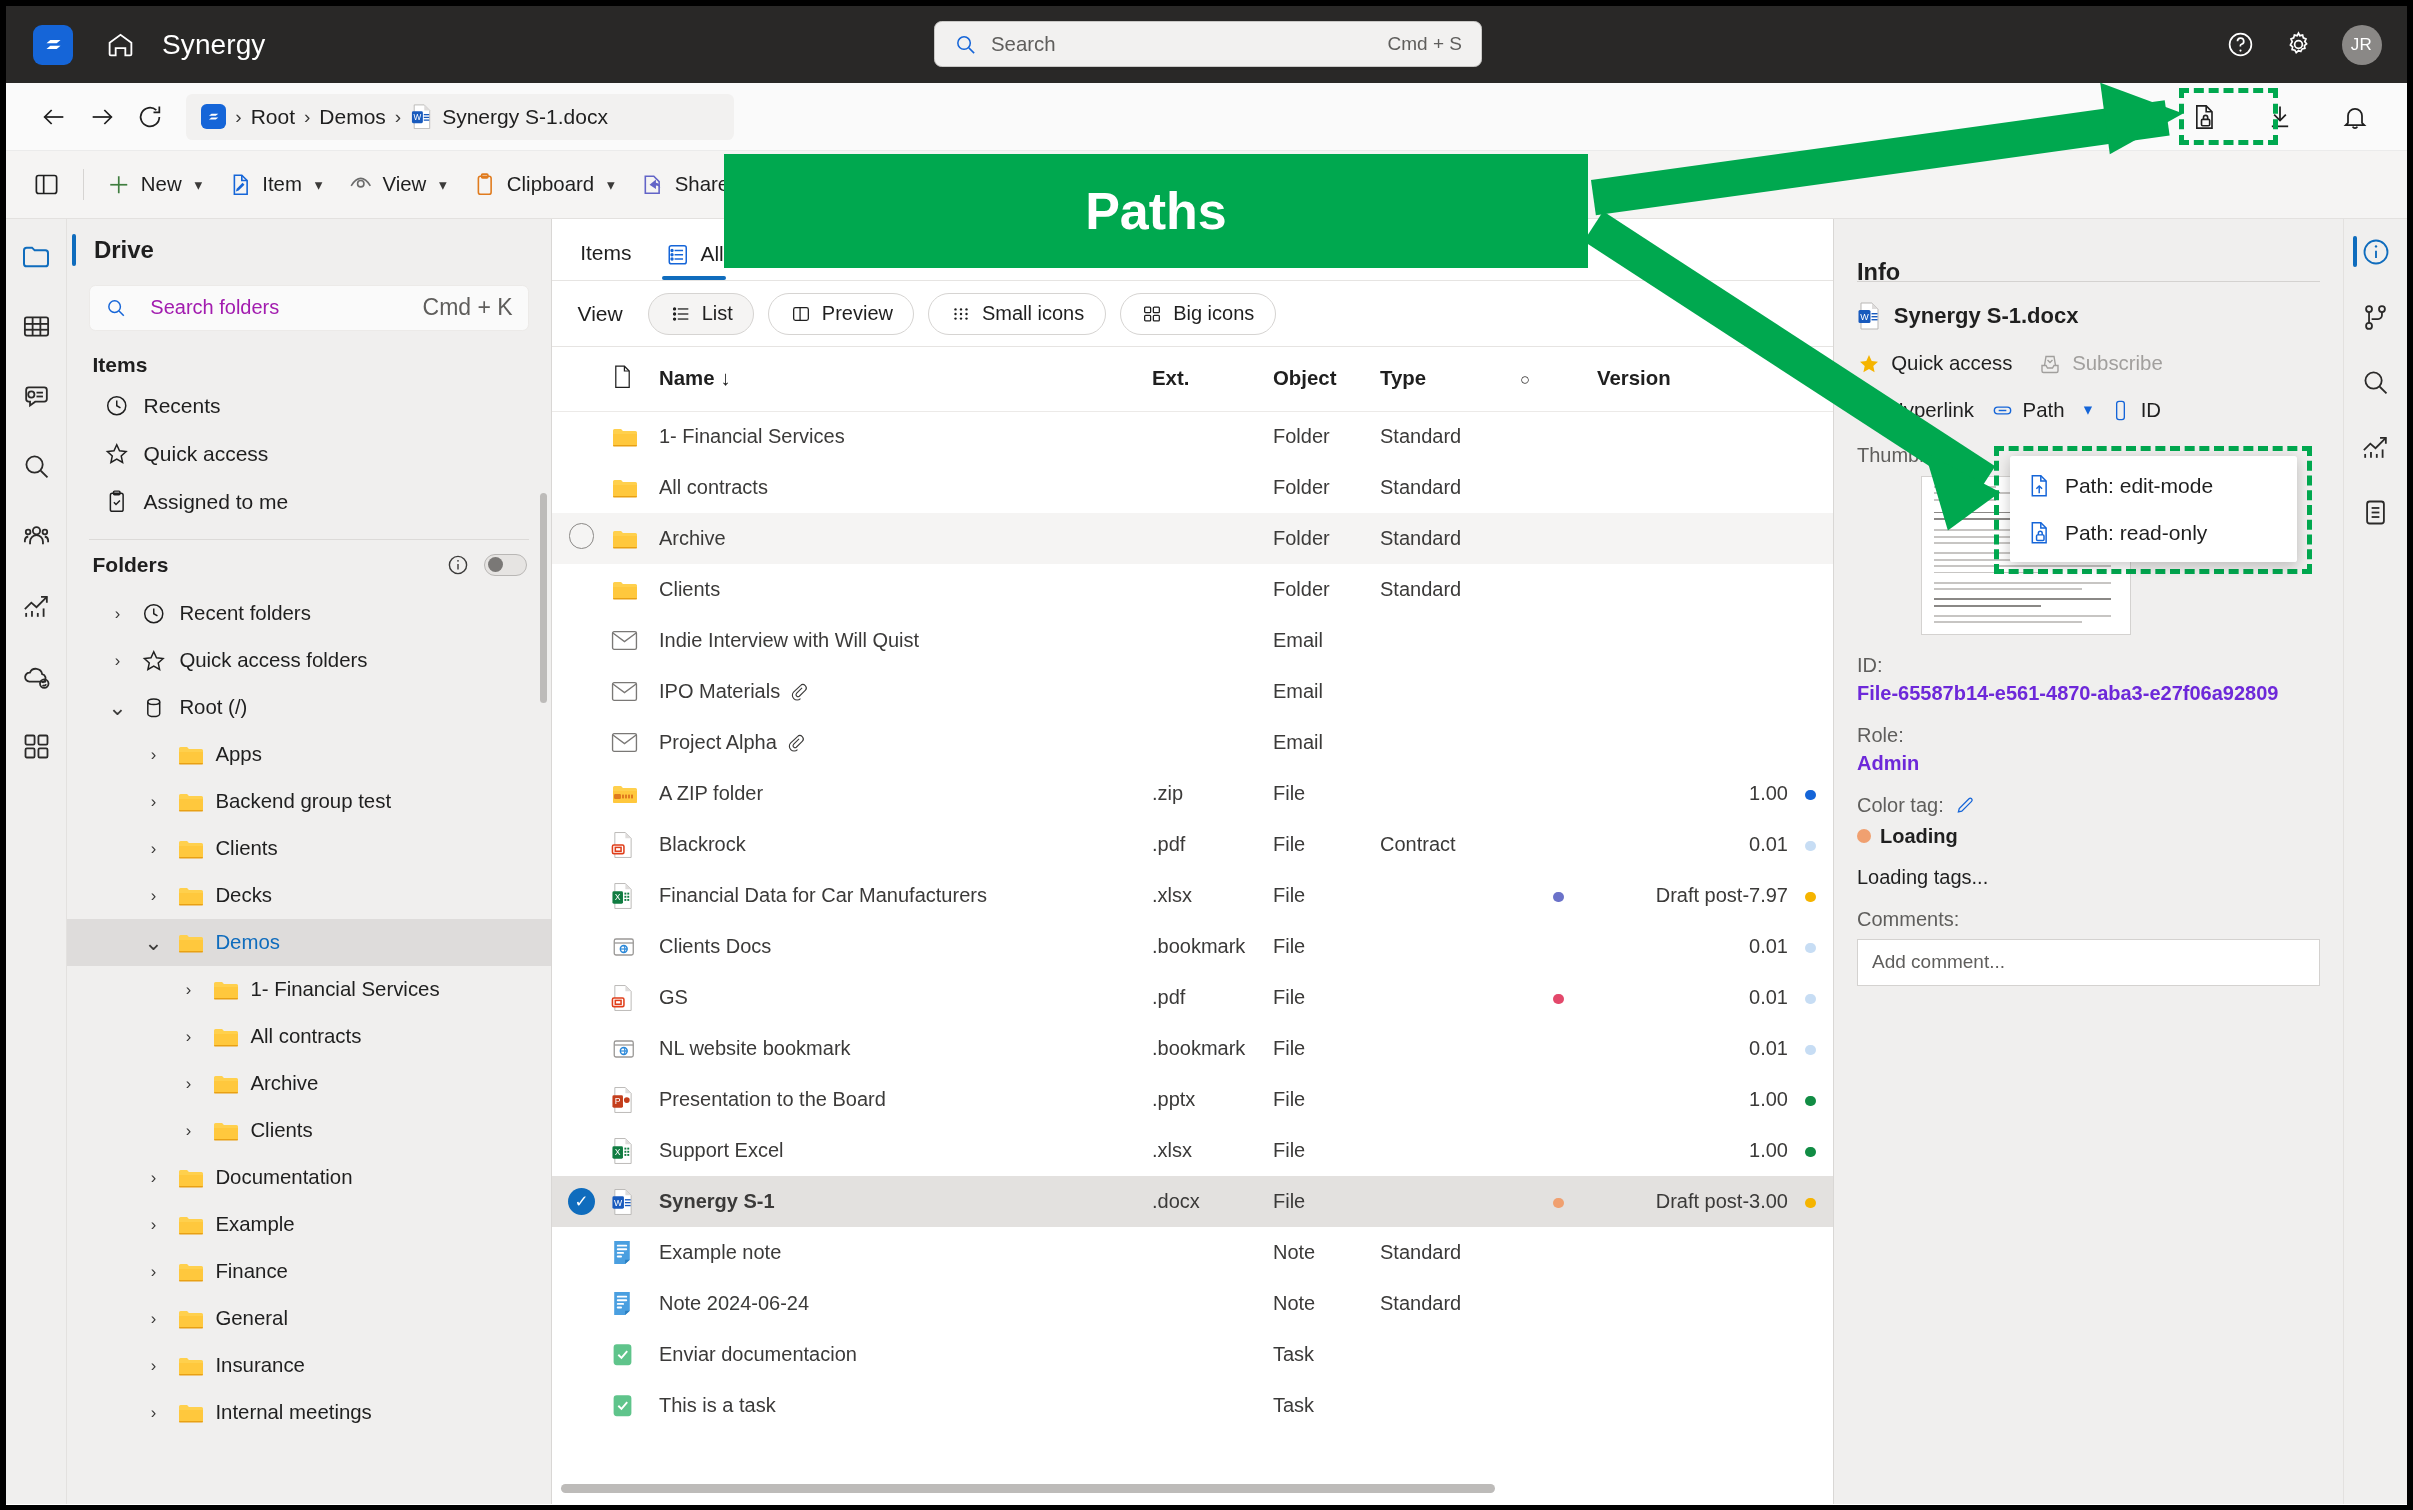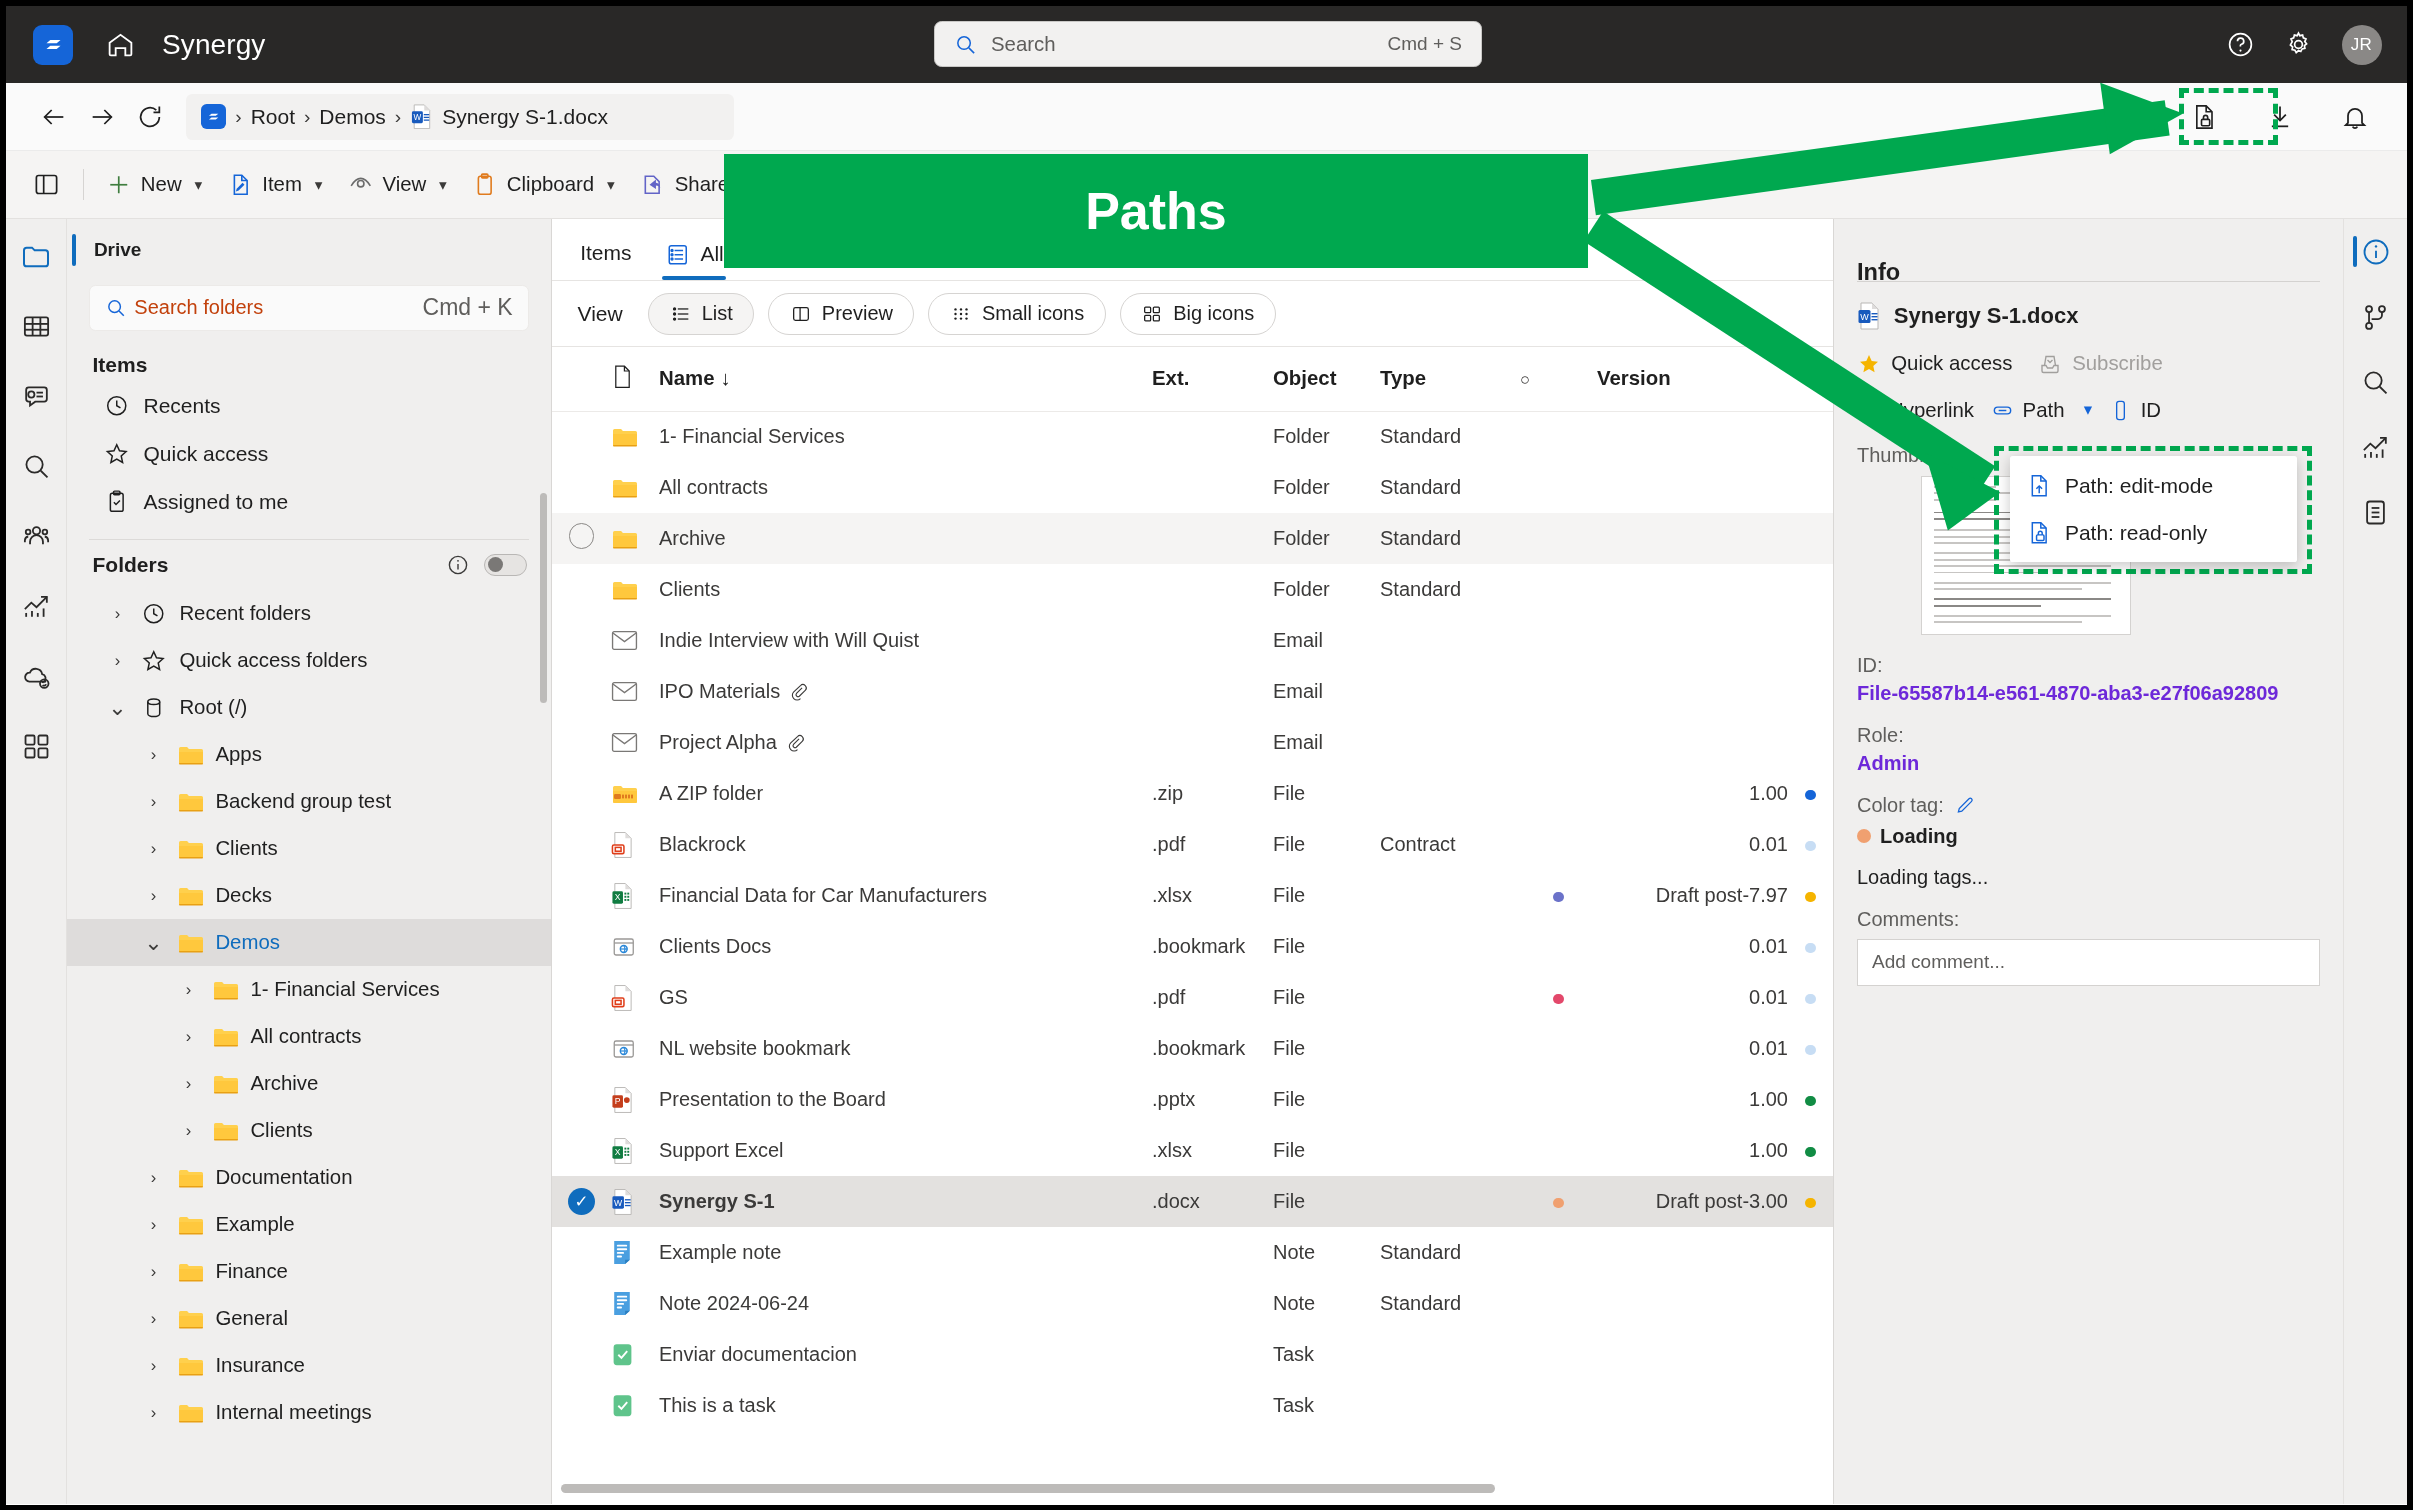--- a/index.html
+++ b/index.html
@@ -107,26 +107,26 @@
   }
   .rail-ic { width:37px;height:37px;display:flex;align-items:center;justify-content:center;color:#2b2a29;cursor:pointer;}
 
   
   .sidebar {
     width: 485px; background:#f0efee; border-right:0.6px solid #d9d7d5;
     position:relative; flex:0 0 485px; overflow:hidden;
   }
   .side-head { display:flex; align-items:center; height:62px; padding-left: 5.1px; }
   .side-head .acc { width:3.8px; height:32px; background:#0f6cbd; border-radius:1.9px; margin-right:18px;}
-  .side-head .ttl { font-size:19px; font-weight:bold; color:#1f1f1f; }
+  .side-head .ttl { font-size:24px; font-weight:bold; color:#1f1f1f; }
   .side-search {
     margin: 3.8px 22px 0 22px; height:46px; background:#fafafa; border-radius:6.4px;
     display:flex; align-items:center; padding: 0 15.3px; border:0.6px solid #eceae8;
   }
-  .side-search .ph { color:#c2410c; font-size:20px; margin-left:7px; flex:1;}
+  .side-search .ph { color:#a21caf; font-size:20px; margin-left:23px; flex:1;}
   .side-search .kbd { color:#5f5e5c; font-size:23px; }
   .sec-title { font-size:21px; font-weight:bold; color:#1f1f1f; margin: 22px 0 5.1px 25.5px; }
   .nav-item {
     display:flex; align-items:center; height:48px; padding-left: 37px; gap:14px;
     font-size:21px; color:#1f1f1f; cursor:pointer;
   }
   .divider-h { height:0.6px; background:#dcdad8; margin: 12.8px 22px 0 22px; }
   .folders-head {
     display:flex; align-items:center; height:51px; padding: 0 24px 0 25.5px;
   }

